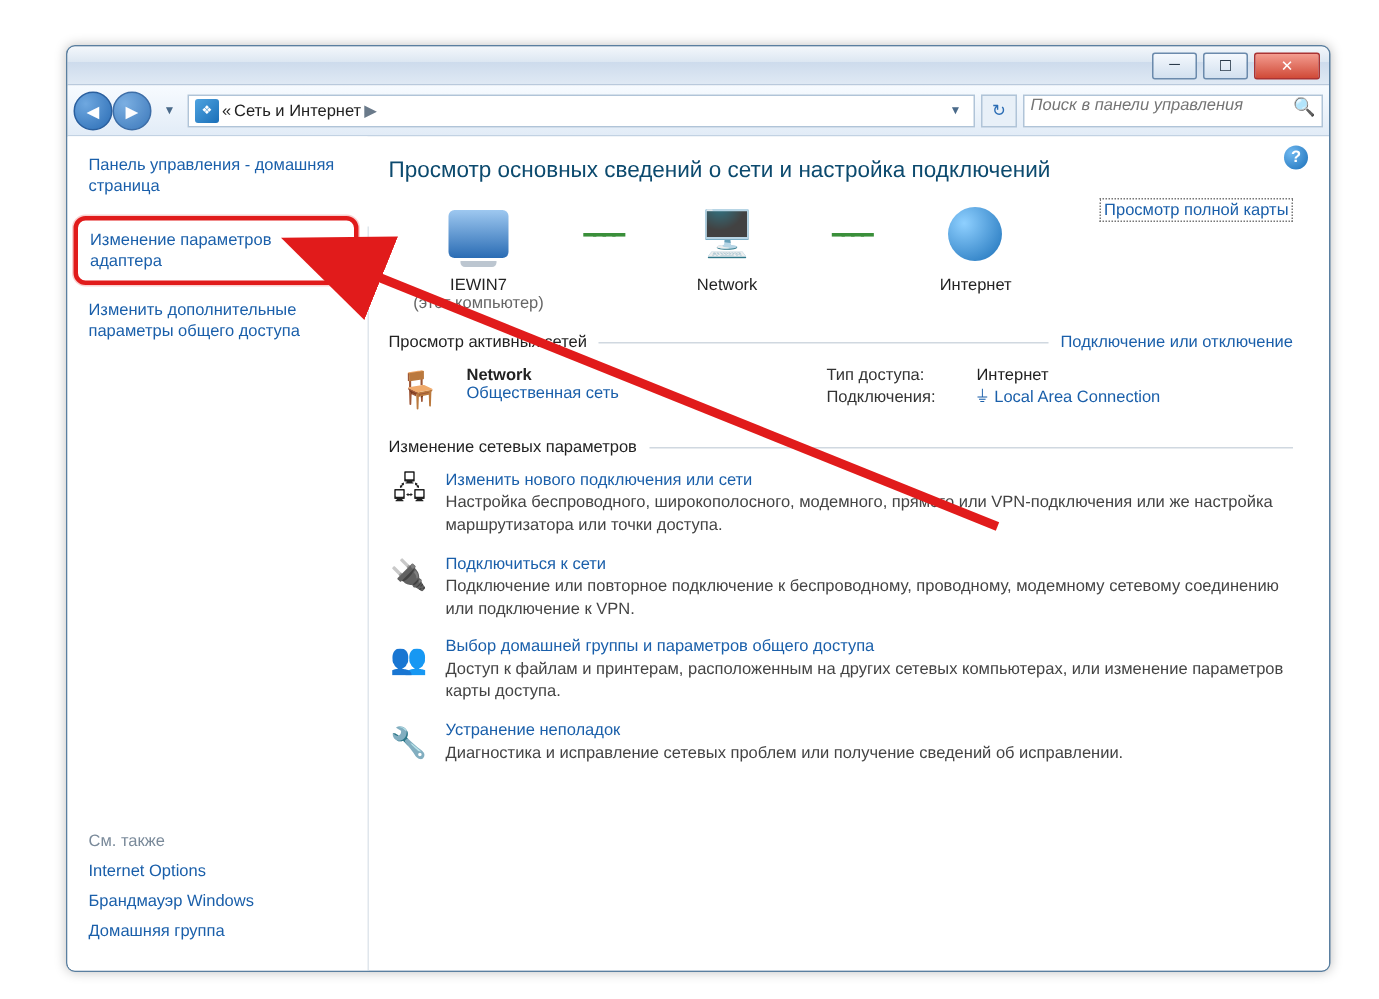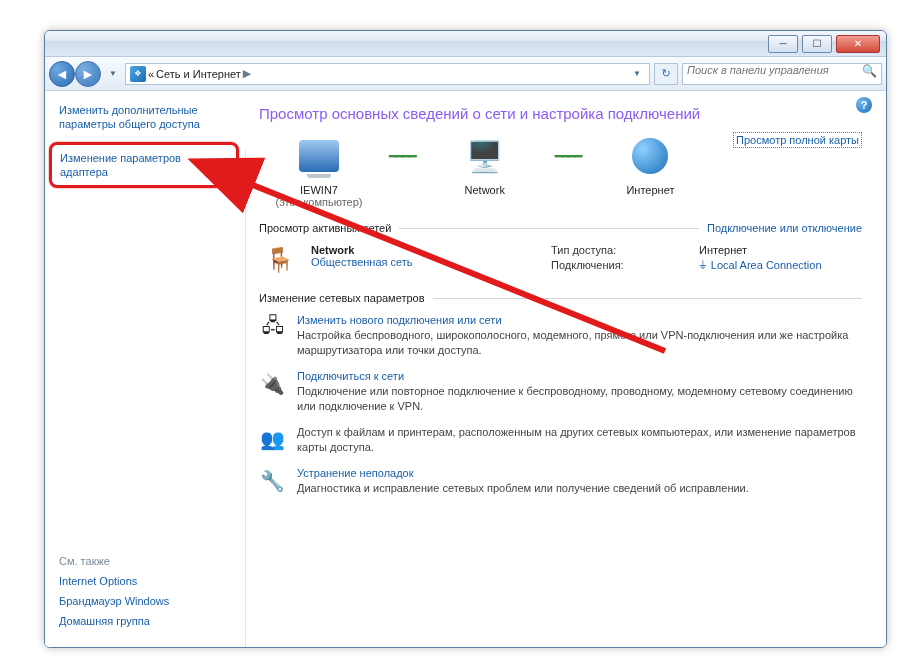--- a/index.html
+++ b/index.html
@@ -83,21 +83,21 @@
 
   .main {
     flex:1; padding: 14px 24px 14px 14px; font-size: 11px; color:#222;
     overflow: hidden; position: relative;
   }
   .help-icon {
     position: absolute; top: 6px; right: 14px; width:16px;height:16px;border-radius:50%;
     background: radial-gradient(circle at 30% 30%,#6fb8f0,#1a6fb8);color:#fff;
     display:flex;align-items:center;justify-content:center;font-size:11px;font-weight:bold;
   }
-  h1.page-title { color:#8b5cf6; font-weight:normal; font-size:15px; margin-bottom:10px; }
+  h1.page-title { color:#0c4a6e; font-weight:normal; font-size:15px; margin-bottom:10px; }
 
   .map-row { display:flex; align-items:flex-start; gap:10px; margin-bottom:14px; }
   .map-node { text-align:center; font-size:11px; width:120px; }
   .map-node .big-icon { width:48px; height:48px; margin:0 auto 4px; display:flex;align-items:center;justify-content:center;font-size:30px; }
   .map-node .name { font-size:11px; }
   .map-node .sub { color:#666; }
   .map-conn { height:48px;display:flex;align-items:center;color:#3a8f3a;font-size:14px;letter-spacing:-2px;}
   .full-map { color:#1a5faa; font-size:11px; text-decoration:none; cursor:pointer; margin-left:auto; border:1px dotted #777; padding:1px 2px; align-self:flex-start;text-align:center; }
 
   .section-header {
@@ -106,21 +106,21 @@
   }
   .section-header .rule { flex:1; height:1px; background:#d0d8e0; }
   .section-header .right-link { color:#1a5faa; cursor:pointer; }
 
   .net-block { display:flex; gap:12px; margin-bottom:16px; }
   .net-left { display:flex; gap:10px; width:280px; }
   .bench-icon { width:42px;height:32px;display:flex;align-items:center;justify-content:center;font-size:24px;}
   .net-name { font-weight:bold; }
   .net-cat { color:#1a5faa; cursor:pointer; }
   .props { font-size:11px; }
-  .props-row { display:flex; margin-bottom:3px;gap:48px; }
+  .props-row { display:flex; margin-bottom:3px; }
   .props-label { width:100px; color:#333; }
   .props-val { color:#222; }
   .props-val.link { color:#1a5faa; cursor:pointer; }
   .props-val.link .plug { color:#1a5faa; margin-right:4px; }
 
   .action-item { display:flex; gap:10px; margin-bottom:12px; }
   .action-icon { width:28px;height:28px;display:flex;align-items:center;justify-content:center;font-size:20px;flex-shrink:0;}
   .action-title { color:#1a5faa; cursor:pointer; font-size:11px; margin-bottom:2px; }
   .action-desc { color:#444; font-size:11px; line-height:1.35; }
 
@@ -164,22 +164,23 @@
     <div class="search-box">
       <input placeholder="Поиск в панели управления" style="">
       <span class="mag">🔍</span>
     </div>
   </div>
 
   <div class="content-area">
     <div class="divider-left"></div>
 
     <div class="sidebar">
+      <div class="cp-home sidebar-link">Панель управления - домашняя страница</div>
+      <div class="sidebar-link highlighted">Изменение параметров адаптера</div>
       <div class="sidebar-link">Изменить дополнительные параметры общего доступа</div>
-      <div class="sidebar-link highlighted">Изменение параметров адаптера</div>
       <div class="sidebar-spacer"></div>
       <div class="see-also-hd">См. также</div>
       <div class="see-also-link">Internet Options</div>
       <div class="see-also-link">Брандмауэр Windows</div>
       <div class="see-also-link">Домашняя группа</div>
     </div>
 
     <div class="main">
       <div class="help-icon">?</div>
       <h1 class="page-title">Просмотр основных сведений о сети и настройка подключений</h1>
@@ -252,20 +253,21 @@
         <div class="action-icon">🔌</div>
         <div>
           <div class="action-title">Подключиться к сети</div>
           <div class="action-desc">Подключение или повторное подключение к беспроводному, проводному, модемному сетевому соединению или подключение к VPN.</div>
         </div>
       </div>
 
       <div class="action-item">
         <div class="action-icon">👥</div>
         <div>
+          <div class="action-title">Выбор домашней группы и параметров общего доступа</div>
           <div class="action-desc">Доступ к файлам и принтерам, расположенным на других сетевых компьютерах, или изменение параметров карты доступа.</div>
         </div>
       </div>
 
       <div class="action-item">
         <div class="action-icon">🔧</div>
         <div>
           <div class="action-title">Устранение неполадок</div>
           <div class="action-desc">Диагностика и исправление сетевых проблем или получение сведений об исправлении.</div>
         </div>

